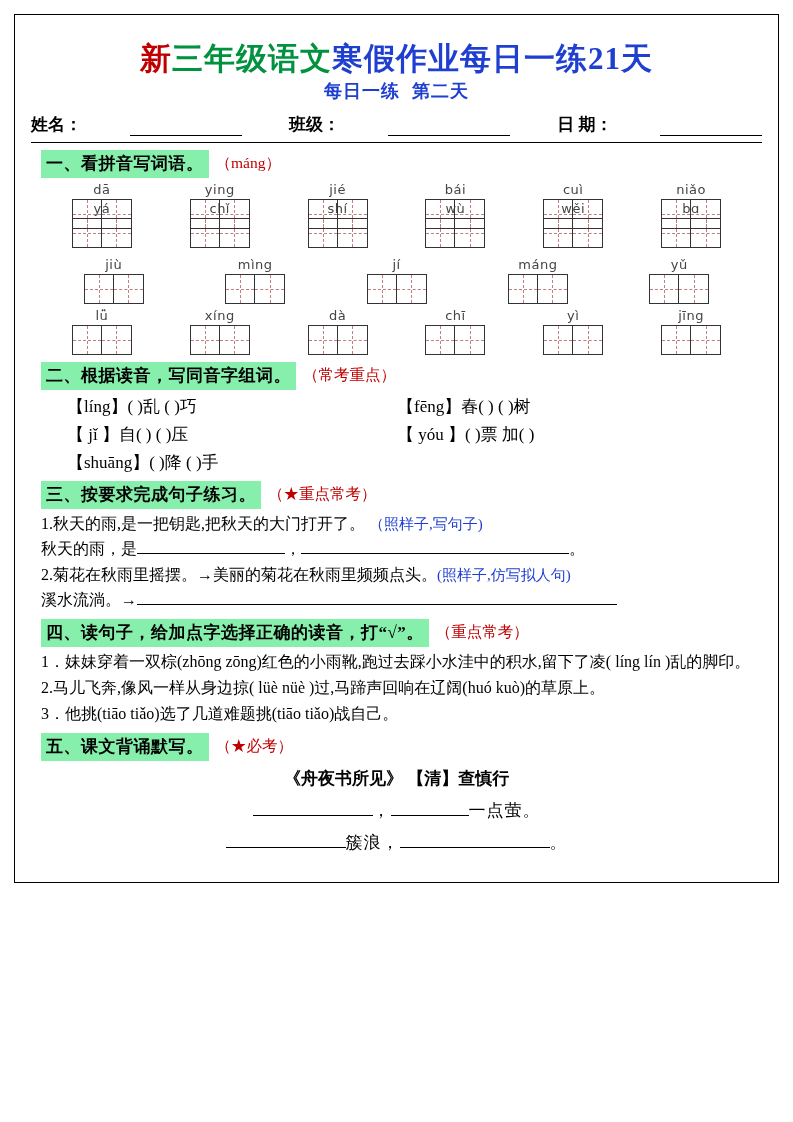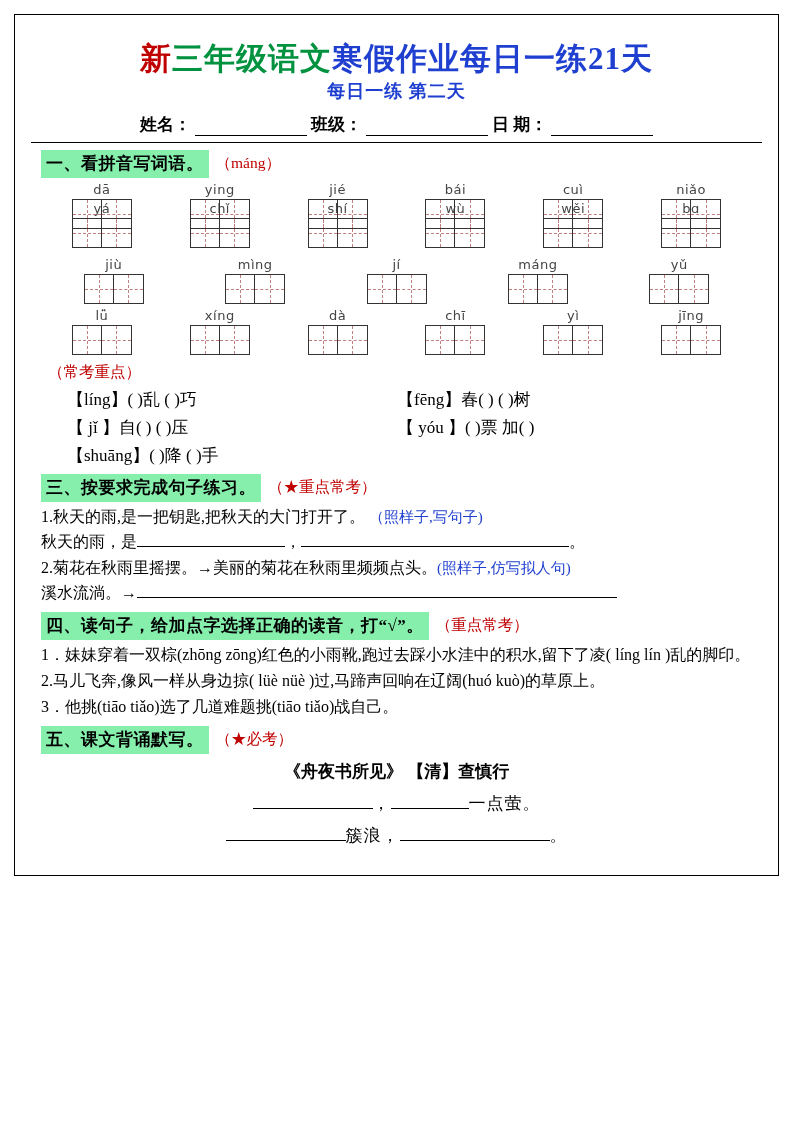--- a/index.html
+++ b/index.html
@@ -42,27 +42,28 @@
   }
   .t-red { color: #c00000; }
   .t-blue { color: #1f3fd0; }
   .t-green { color: #00923f; }
   .sub-title {
     font-size: 18px;
     font-weight: bold;
     color: #1f3fd0;
     margin-top: 2px;
     letter-spacing: 1px;
+    font-family: Liberation Mono, monospace;
   }
 
   
   .name-row {
     display: flex;
     align-items: flex-end;
-    justify-content: center;
+    justify-content: space-between;
     gap: 4px;
     font-size: 17px;
     font-weight: bold;
     padding: 8px 0 6px 0;
     border-bottom: 1.5px solid #000;
   }
   .name-row .lbl { white-space: nowrap; }
   .blank-line {
     border-bottom: 1.2px solid #000;
     display: inline-block;
@@ -389,20 +390,21 @@
           <div class="tianzi-pair">
               <div class="tz"></div>
               <div class="tz"></div>
             </div>
         </div>
       </div>
     </div>
 
     <div class="sec">
       <div class="sec-head">
+        <span class="sec-title">二、根据读音，写同音字组词。</span>
         <span class="sec-note">（常考重点）</span>
       </div>
       <div class="hz-line">
         <span class="hz-left">【líng】(      )乱    (      )巧</span>
         <span class="hz-right">【fēng】春(      )  (      )树</span>
       </div>
       <div class="hz-line">
         <span class="hz-left">【 jǐ 】自(      )    (      )压</span>
         <span class="hz-right">【 yóu 】(      )票  加(      )</span>
       </div>

